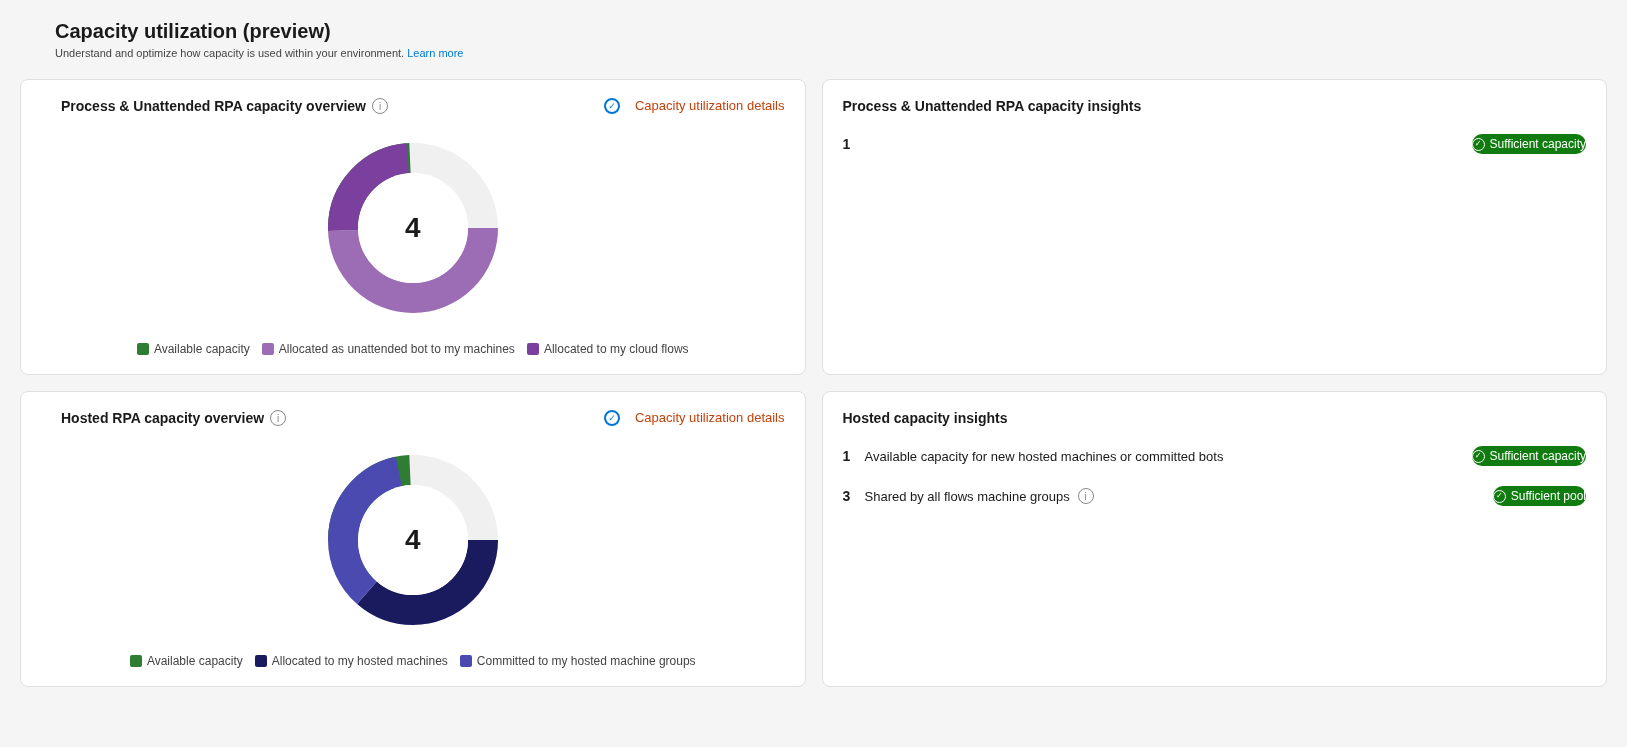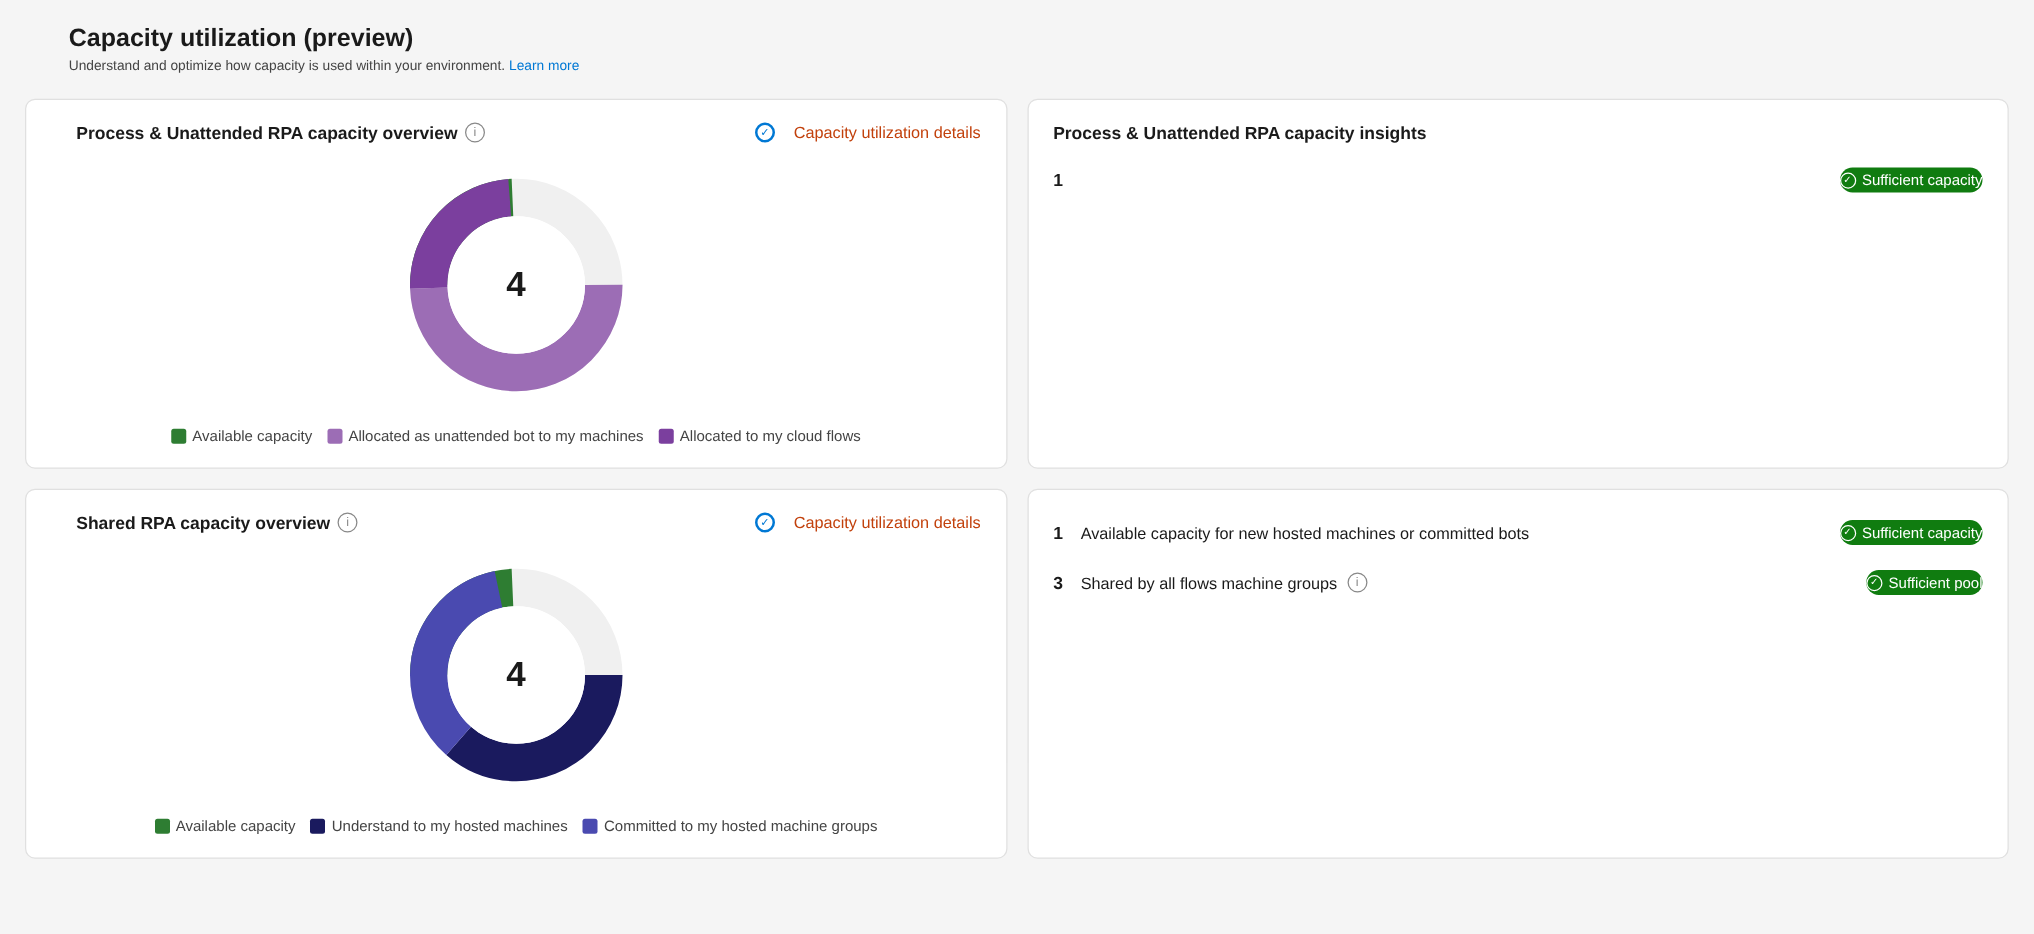--- a/index.html
+++ b/index.html
@@ -282,21 +282,21 @@
           <div class="badge-check"></div>
           <span>Sufficient capacity</span>
         </div>
       </li>
     </ul>
   </div>
 
   <div class="card">
     <div class="card-header">
       <div class="card-title-group">
-        <span class="card-title">Shared RPA capacity overview</span>
+        <span class="card-title">Hosted RPA capacity overview</span>
         <div class="info-icon">i</div>
       </div>
       <a class="details-link">
         <div class="check-circle-icon"></div>
         <span>Capacity utilization details</span>
       </a>
     </div>
 
     <div class="donut-container">
       <div class="donut-wrapper">
@@ -315,30 +315,33 @@
       </div>
     </div>
 
     <div class="legend">
       <div class="legend-item">
         <div class="legend-dot" style="background:#2e7d32"></div>
         <span>Available capacity</span>
       </div>
       <div class="legend-item">
         <div class="legend-dot" style="background:#1a1a5e"></div>
-        <span>Understand to my hosted machines</span>
+        <span>Allocated to my hosted machines</span>
       </div>
       <div class="legend-item">
         <div class="legend-dot" style="background:#4a4ab0"></div>
         <span>Committed to my hosted machine groups</span>
       </div>
     </div>
   </div>
 
   <div class="card">
+    <div class="card-header">
+      <span class="card-title">Hosted capacity insights</span>
+    </div>
     <ul class="insights-list">
       <li class="insight-item">
         <div class="insight-left">
           <span class="insight-number">1</span>
           <span class="insight-text">Available capacity for new hosted machines or committed bots</span>
         </div>
         <div class="status-badge">
           <div class="badge-check"></div>
           <span>Sufficient capacity</span>
         </div>

